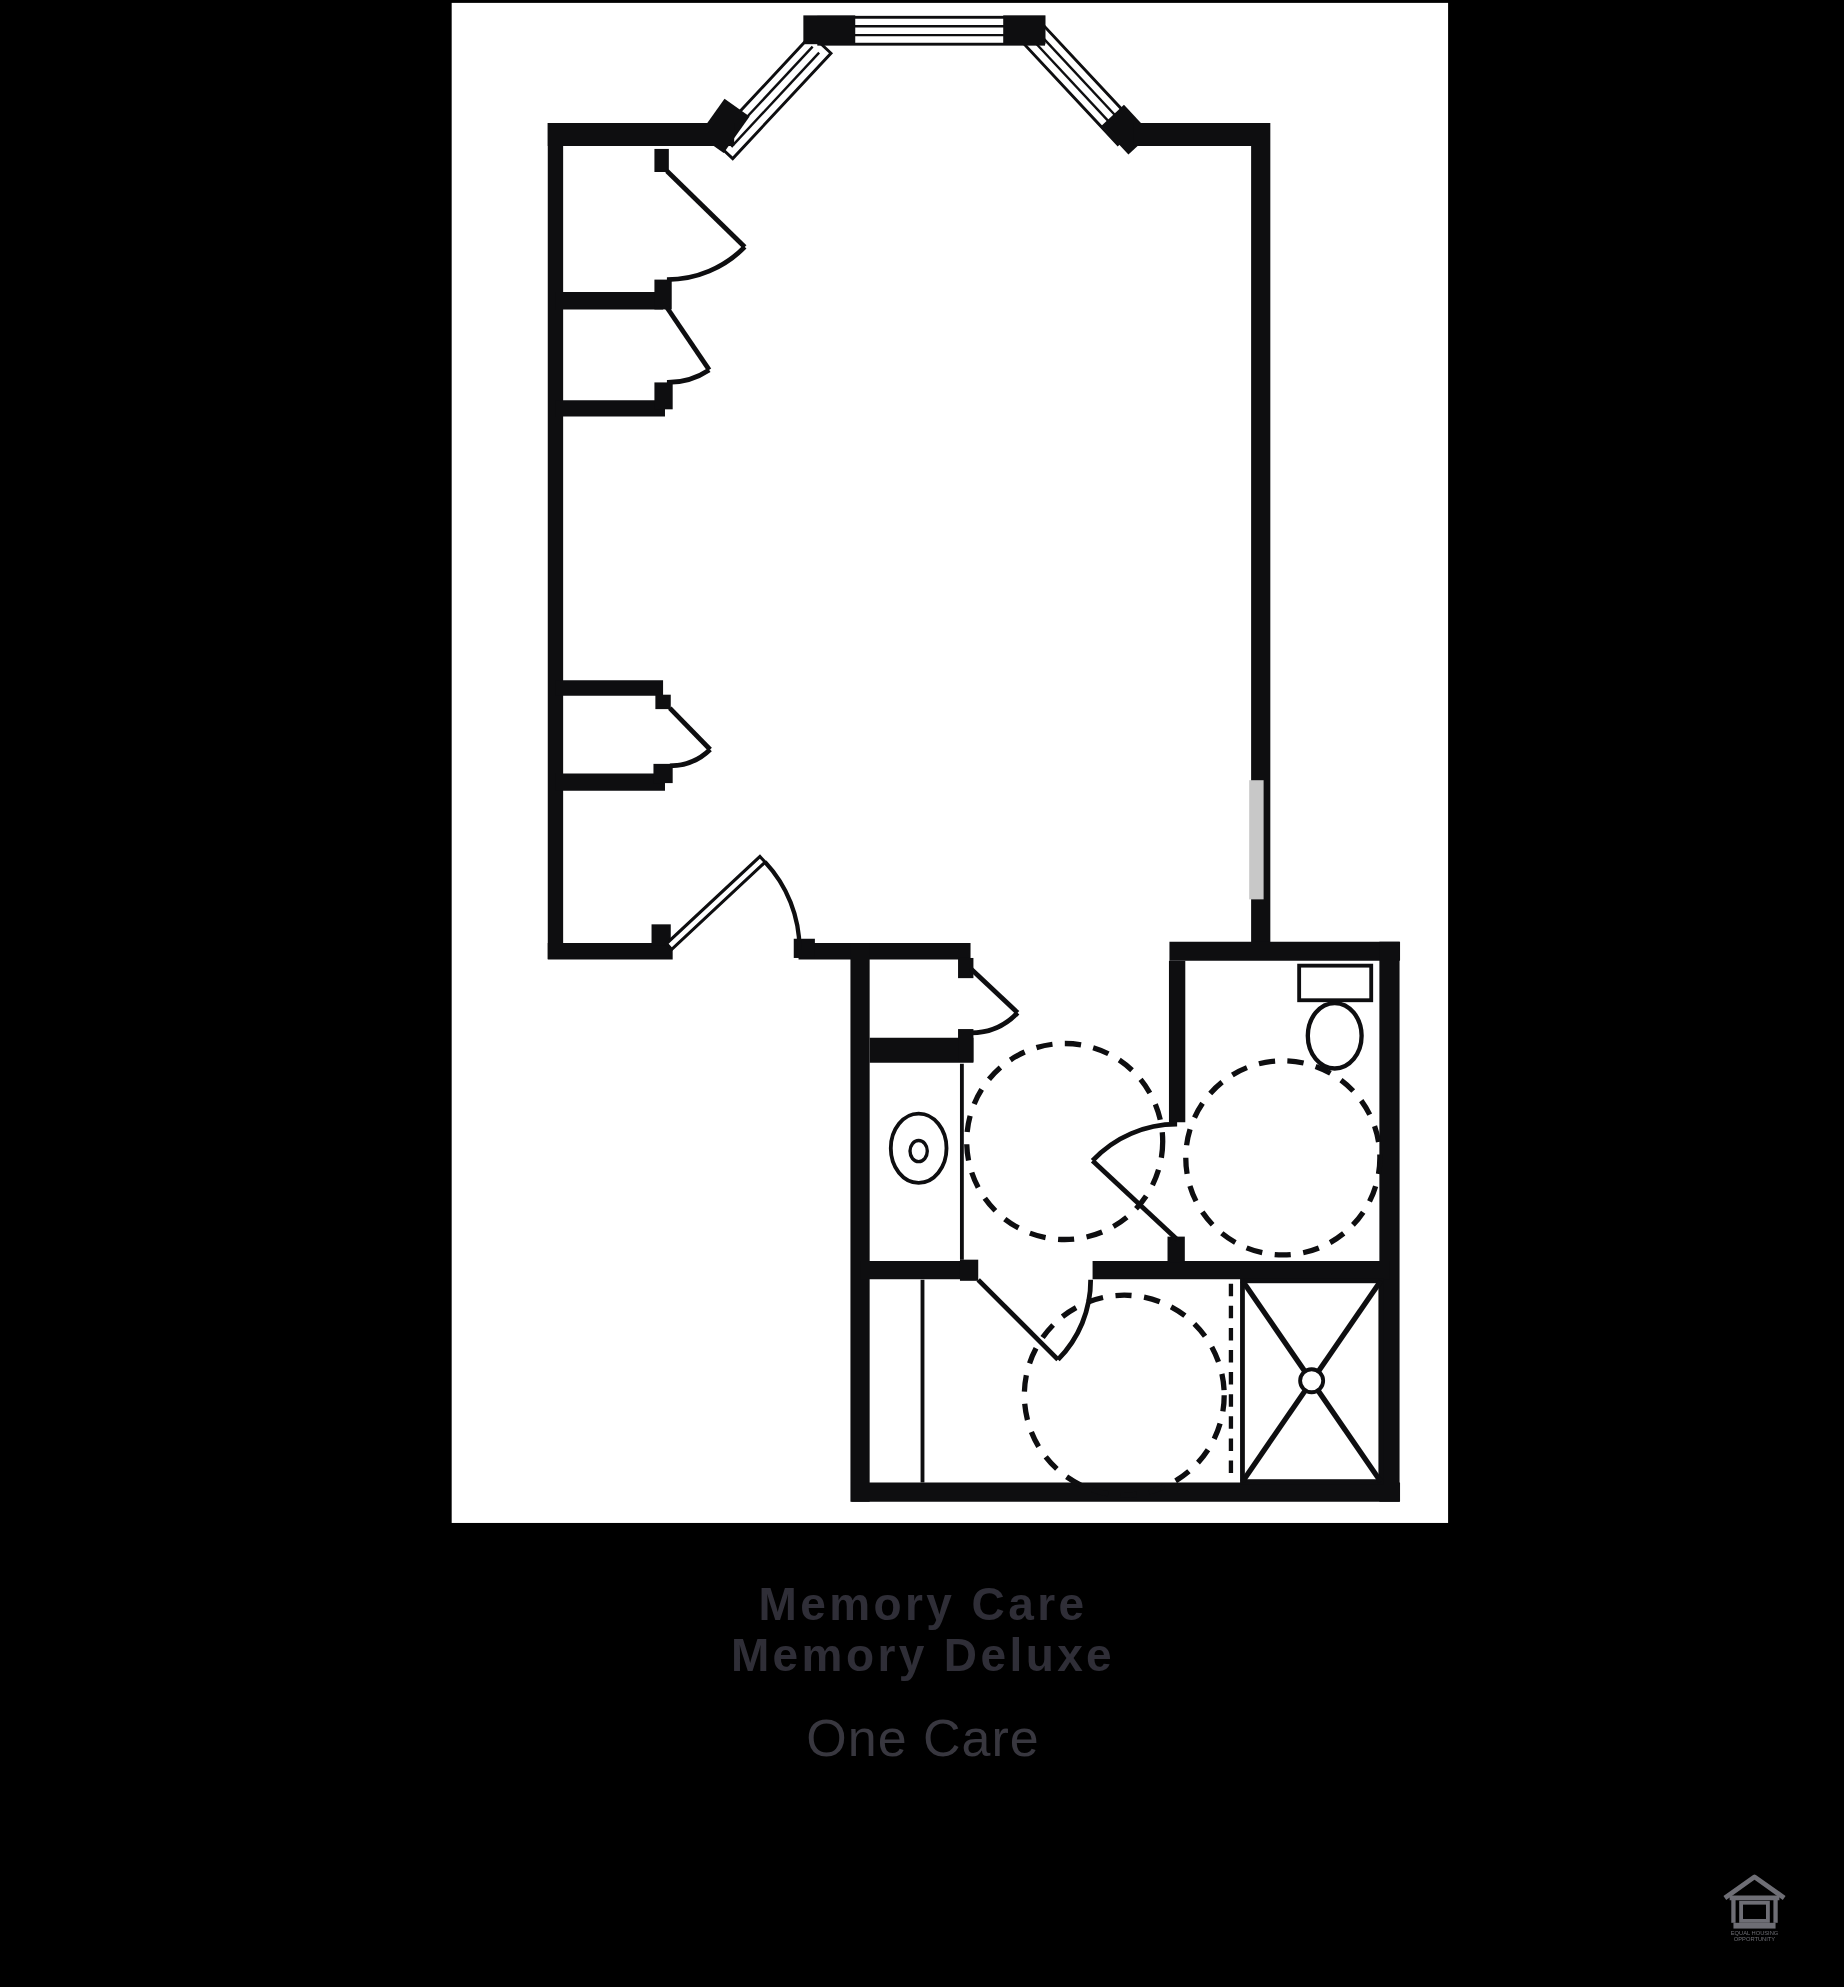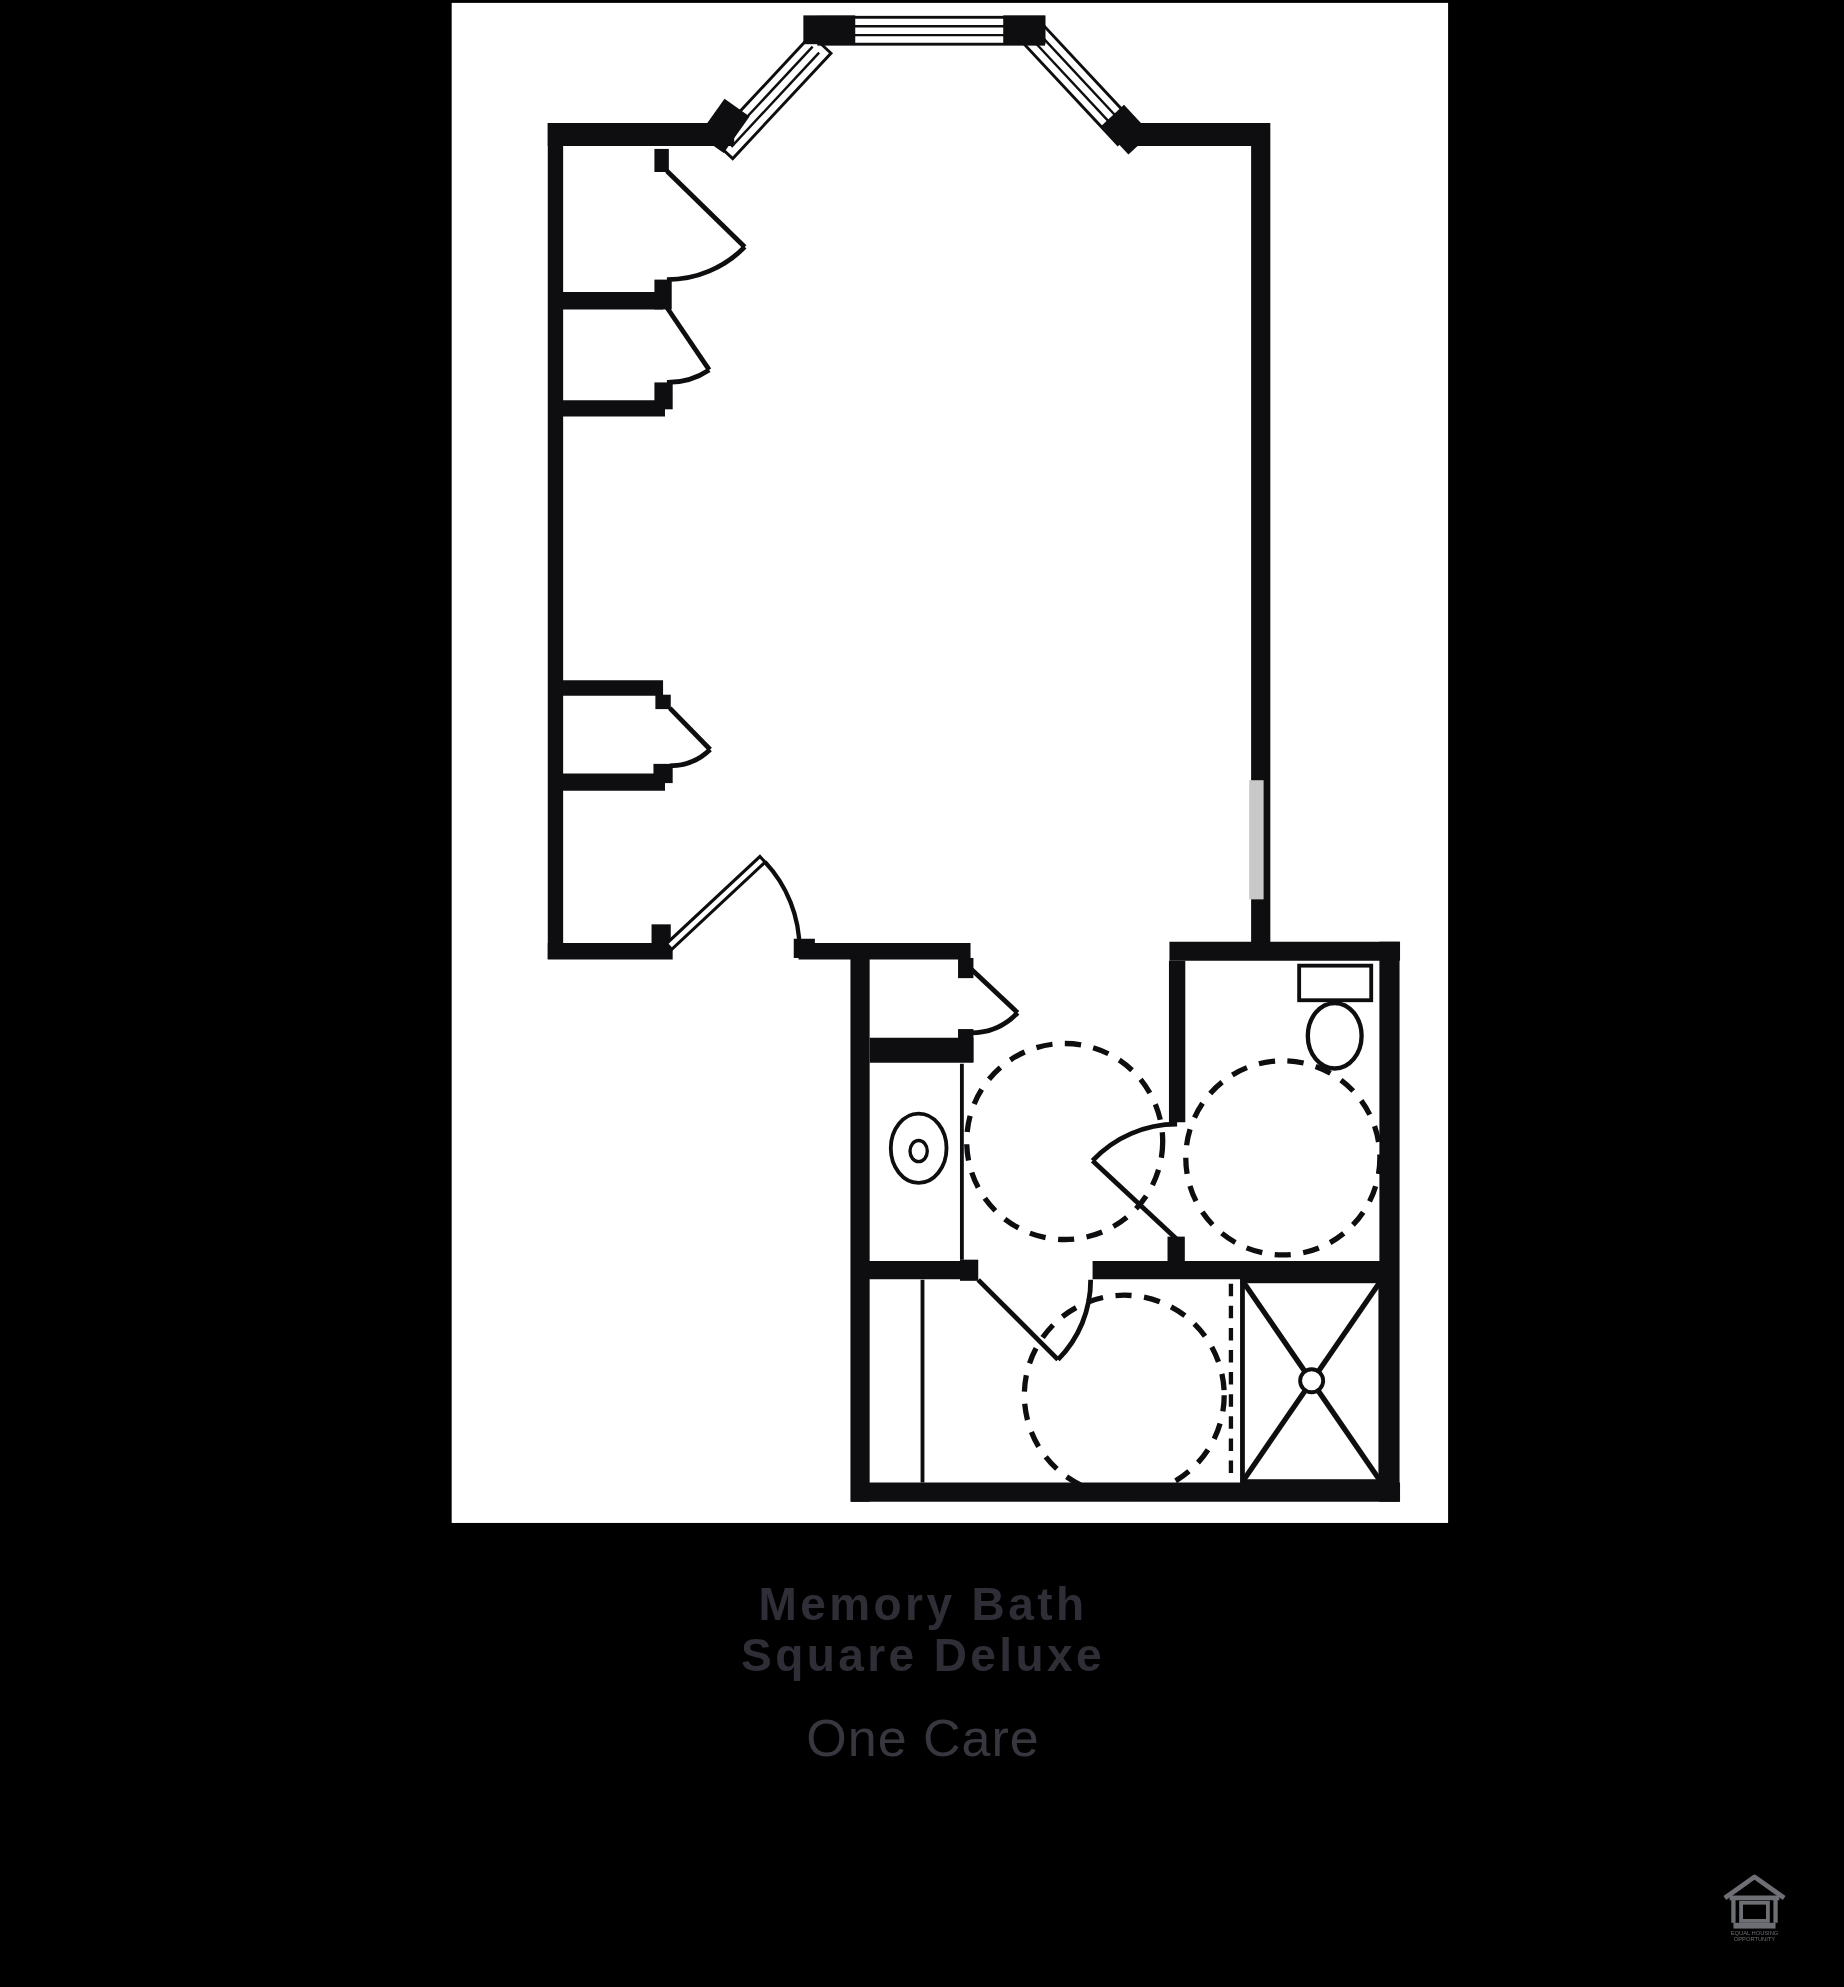--- a/index.html
+++ b/index.html
@@ -143,22 +143,22 @@
       <g stroke-width="5.5" stroke-dasharray="17 13">
         <circle cx="1108" cy="1188" r="102"></circle>
         <circle cx="1335" cy="1205" r="101"></circle>
         <circle cx="1170" cy="1452" r="104"></circle>
       </g>
 
       <rect x="1300" y="812" width="15" height="124" fill="#c8c8c8" stroke="none"></rect>
     </g>
   </svg>
 
-  <div class="cap h1">Memory Bath</div>
-  <div class="cap h2">Square Deluxe</div>
+  <div class="cap h1">Memory Care</div>
+  <div class="cap h2">Memory Deluxe</div>
   <div class="cap b1">One Care</div>
 
   <svg class="eho" width="67" height="69" viewBox="0 0 70 72">
     <g stroke="#6e6e75" fill="none">
       <path d="M4,26 L35,4 L66,26" stroke-width="5" stroke-linejoin="round"></path>
       <line x1="9" y1="26" x2="61" y2="26" stroke-width="5"></line>
       <line x1="13" y1="28" x2="13" y2="52" stroke-width="4.5"></line>
       <line x1="57" y1="28" x2="57" y2="52" stroke-width="4.5"></line>
       <rect x="21" y="31" width="28" height="19" stroke-width="4"></rect>
       <rect x="13" y="52" width="44" height="6" fill="#6e6e75" stroke="none"></rect>

